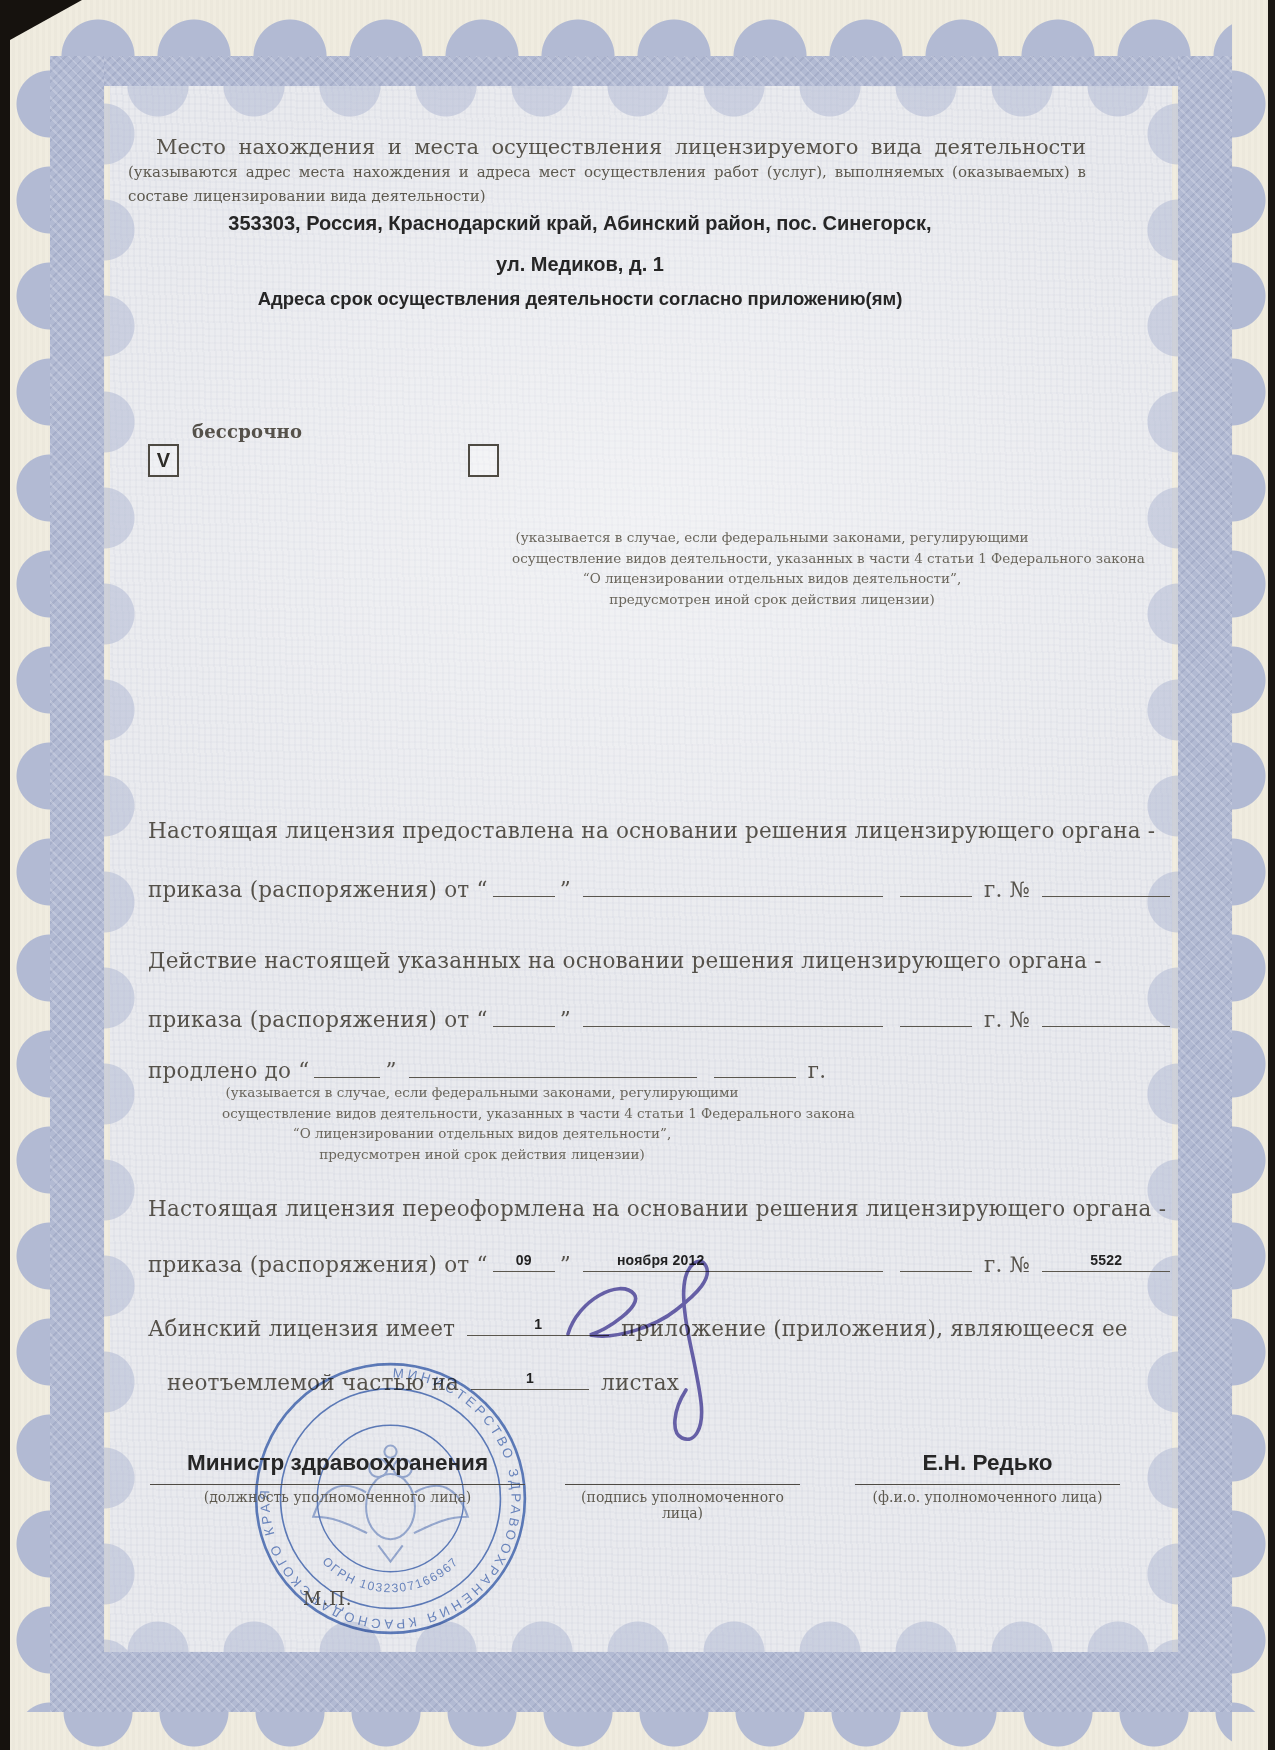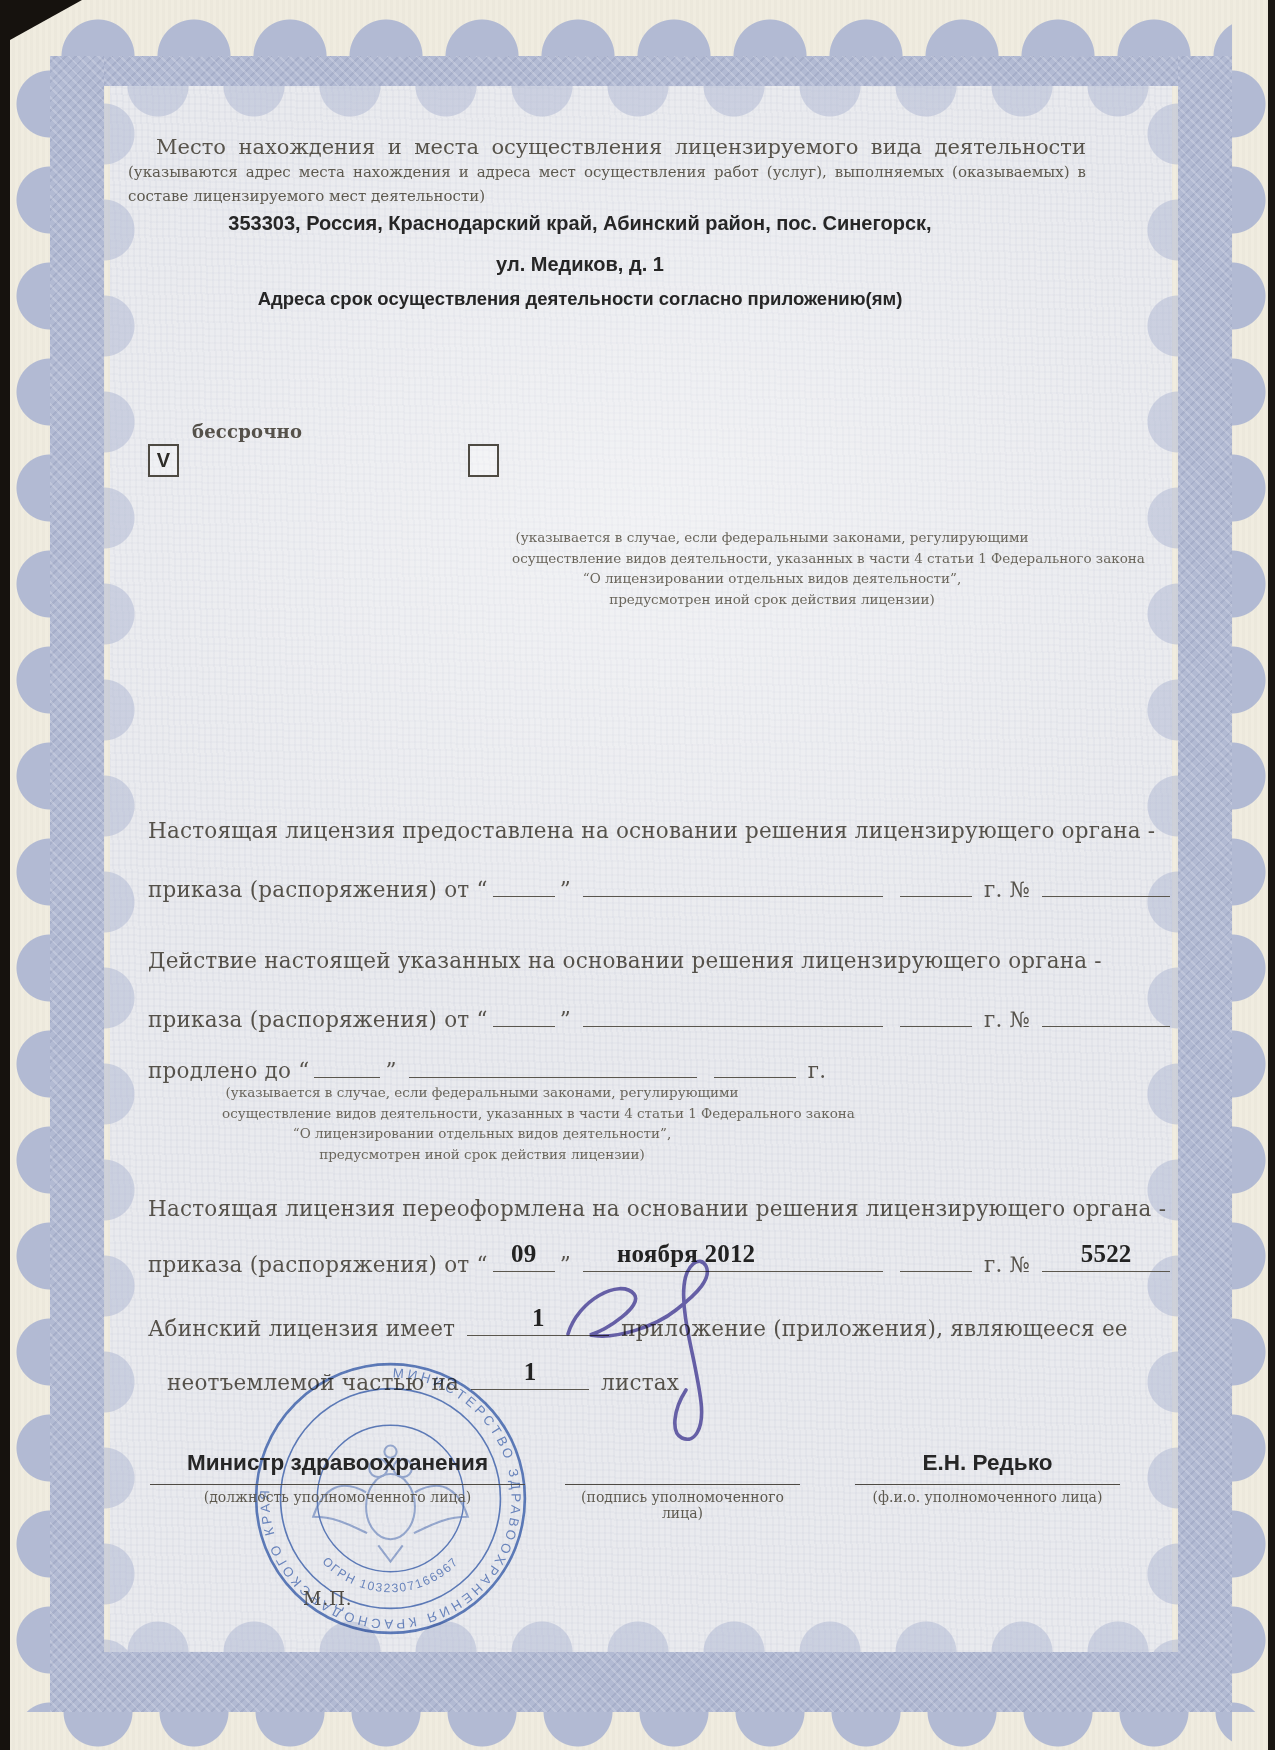--- a/index.html
+++ b/index.html
@@ -59,21 +59,21 @@
   .body-line{font-family:"DejaVu Serif",serif;color:#55514a;font-size:21.5px;white-space:nowrap;letter-spacing:0.2px;}
   .sans-bold{font-family:"Liberation Sans","DejaVu Sans",sans-serif;font-weight:700;color:#262626;}
   .intro{left:128px;top:136px;width:958px;text-align:justify;text-indent:28px;line-height:23px;}
   .intro .lead{font-size:21px;color:#57534b;}
   .intro .small{font-size:15px;color:#5d594f;}
   .addr{left:110px;width:940px;text-align:center;}
   .note{position:absolute;text-align:center;font-size:13.5px;color:#6a665c;line-height:20.5px;}
   .note div{white-space:nowrap;}
   .blank{display:inline-block;height:0.9em;border-bottom:1.4px solid #5a564d;position:relative;margin:0 5px;}
   .fillval{position:absolute;left:0;right:0;bottom:3px;text-align:center;
-           font-family:Liberation Serif, serif;font-weight:700;font-size:25px;color:#222;white-space:nowrap;}
+           font-family:Liberation Sans, sans-serif;font-weight:700;font-size:14px;color:#222;white-space:nowrap;}
   .fill-left{text-align:left;padding-left:34px;}
   .checkbox{position:absolute;width:27px;height:29px;border:2px solid #4e4a42;background:rgba(255,255,255,0.25);
             display:flex;align-items:center;justify-content:center;}
   .checkbox .mark{font-family:"Liberation Sans","DejaVu Sans",sans-serif;font-weight:700;font-size:20px;color:#2e2c28;}
   .sig-col{position:absolute;top:1430px;}
   .sig-text{height:46px;border-bottom:1.6px solid #4e4a43;display:flex;align-items:flex-end;justify-content:center;
             padding-bottom:8px;font-size:22.5px;}
   .sig-caption{text-align:center;font-size:14px;color:#5d594f;font-family:"DejaVu Serif",serif;padding-top:4px;}
   .stamp{position:absolute;left:248px;top:1356px;opacity:0.85;mix-blend-mode:multiply;}
   .autograph{position:absolute;left:540px;top:1242px;mix-blend-mode:multiply;}
@@ -97,21 +97,21 @@
   <div class="sc sci-top"></div>
   <div class="sc sci-bottom"></div>
   <div class="sc-v sci-left"></div>
   <div class="sc-v sci-right"></div>
 
   <div class="edge-left"></div>
   <div class="edge-right"></div>
   <div class="edge-corner"></div>
 
   <p class="abs serif intro" style="margin:0;">
-    <span class="lead">Место нахождения и места осуществления лицензируемого вида деятельности </span><span class="small">(указываются адрес места нахождения и адреса мест осуществления работ (услуг), выполняемых (оказываемых) в составе лицензируемого мест деятельности)</span>
+    <span class="lead">Место нахождения и места осуществления лицензируемого вида деятельности </span><span class="small">(указываются адрес места нахождения и адреса мест осуществления работ (услуг), выполняемых (оказываемых) в составе лицензировании вида деятельности)</span>
   </p>
 
   <div class="abs addr sans-bold" style="top:212px;font-size:20px;">353303, Россия, Краснодарский край, Абинский район, пос. Синегорск,</div>
   <div class="abs addr sans-bold" style="top:253px;font-size:20px;">ул. Медиков, д. 1</div>
   <div class="abs addr sans-bold" style="top:288px;font-size:18.5px;">Адреса срок осуществления деятельности согласно приложению(ям)</div>
 
   <div class="checkbox" style="left:148px;top:444px;">
     <span class="mark">V</span>
   </div>
   <div class="abs body-line" style="left:192px;top:421px;font-size:18px;font-weight:bold;">бессрочно</div>

